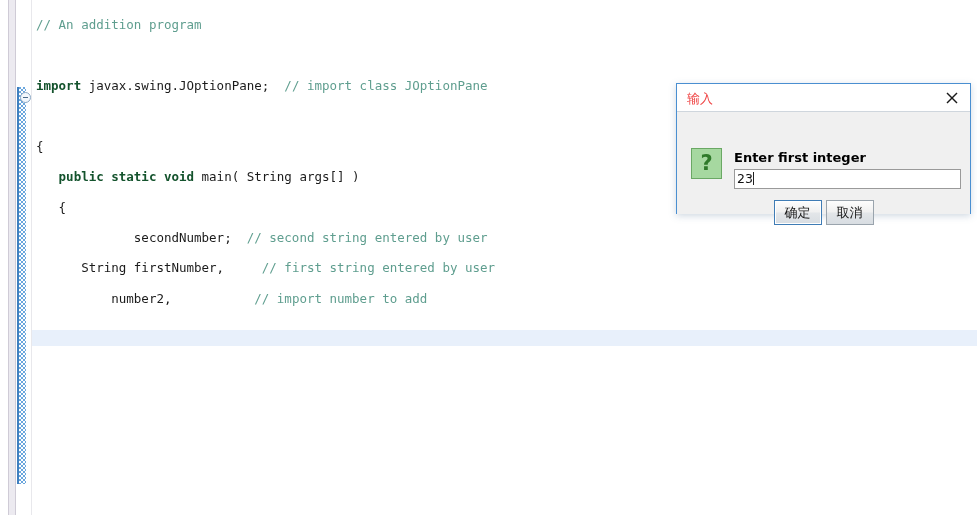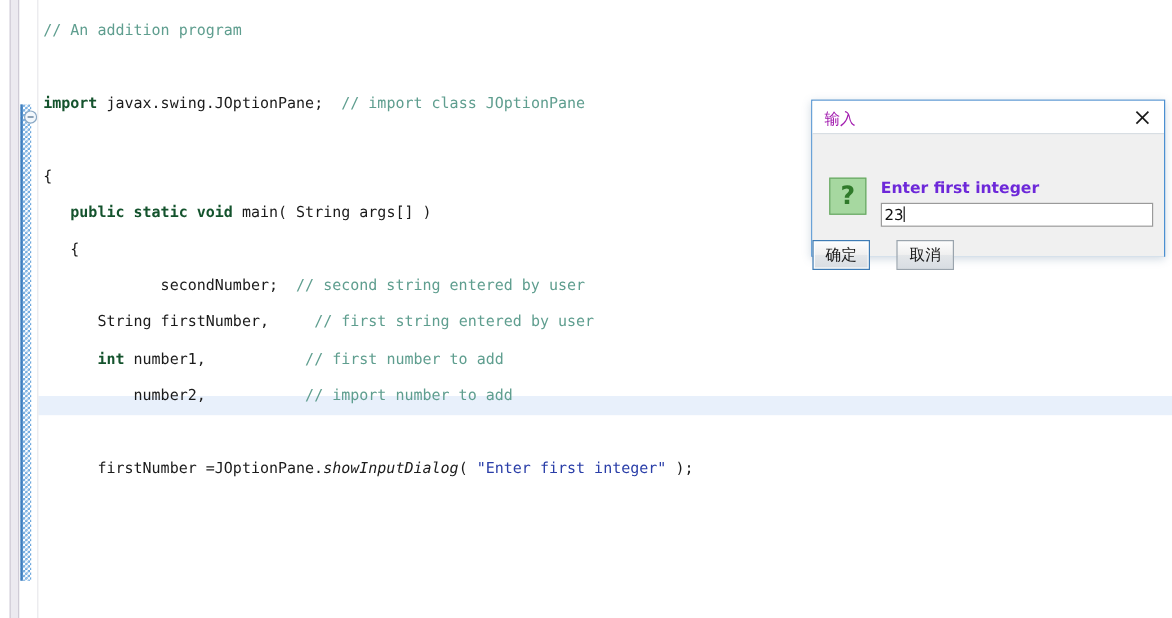--- a/index.html
+++ b/index.html
@@ -121,21 +121,21 @@
     position: relative;
     height: 28px;
     background: #ffffff;
     border-bottom: 1px solid #cfd6dd;
   }
   .dlg-title {
     position: absolute;
     left: 10px; top: 6px;
     font-family: "DejaVu Sans", sans-serif;
     font-size: 13px;
-    color: #a21caf;
+    color: #ef4444;
   }
   .dlg-close {
     position: absolute;
     right: 8px; top: 4px;
     width: 20px; height: 20px;
     cursor: default;
   }
   .dlg-close svg { display: block; }
 
   .dlg-body {
@@ -159,21 +159,21 @@
     color: #2f7a2a;
     line-height: 1;
   }
 
   .dlg-msg {
     position: absolute;
     left: 57px; top: 38px;
     font-family: "DejaVu Sans", sans-serif;
     font-size: 13px;
     font-weight: bold;
-    color: #6d28d9;
+    color: #000000;
   }
 
   .dlg-input {
     position: absolute;
     left: 57px; top: 57px;
     width: 227px; height: 20px;
     background: #ffffff;
     border: 1px solid #9a9a9a;
     font-family: "DejaVu Sans", sans-serif;
     font-size: 12.5px;
@@ -186,22 +186,22 @@
     width: 1px; height: 13px;
     background: #202020;
     vertical-align: -2px;
   }
 
   .dlg-buttons {
     position: absolute;
     left: 0; top: 88px;
     width: 293px;
     display: flex;
-    justify-content: flex-start;
-    gap: 22px;
+    justify-content: center;
+    gap: 4px;
   }
   .dlg-btn {
     width: 48px; height: 25px;
     background: linear-gradient(#fdfdfd 0%, #f0f0f0 48%, #e3e6e9 52%, #d8dde2 100%);
     border: 1px solid #9aa4ad;
     font-family: "DejaVu Sans", sans-serif;
     font-size: 13px;
     color: #151515;
     display: flex;
     align-items: center;
@@ -230,24 +230,22 @@
     <div id="code">
 <span class="ln"><span class="cmt">// An addition program</span></span>
 <span class="ln"> </span>
 <span class="ln"><span class="kw">import</span> javax.swing.JOptionPane;  <span class="cmt">// import class JOptionPane</span></span>
 <span class="ln"> </span>
 <span class="ln">{</span>
 <span class="ln">   <span class="kw">public static void</span> main( String args[] )</span>
 <span class="ln">   {</span>
 <span class="ln">             secondNumber;  <span class="cmt">// second string entered by user</span></span>
 <span class="ln">      String firstNumber,     <span class="cmt">// first string entered by user</span></span>
-<span class="ln">      <span class="kw">int</span> number1,           <span class="cmt">// first number to add</span></span>
 <span class="ln">          number2,           <span class="cmt">// import number to add</span></span>
 <span class="ln"> </span>
-<span class="ln">      firstNumber =JOptionPane.<span class="ital">showInputDialog</span>( <span class="str">"Enter first integer"</span> );</span>
 <span class="ln"> </span>
 
 
 
 
 
 
 
 
 

